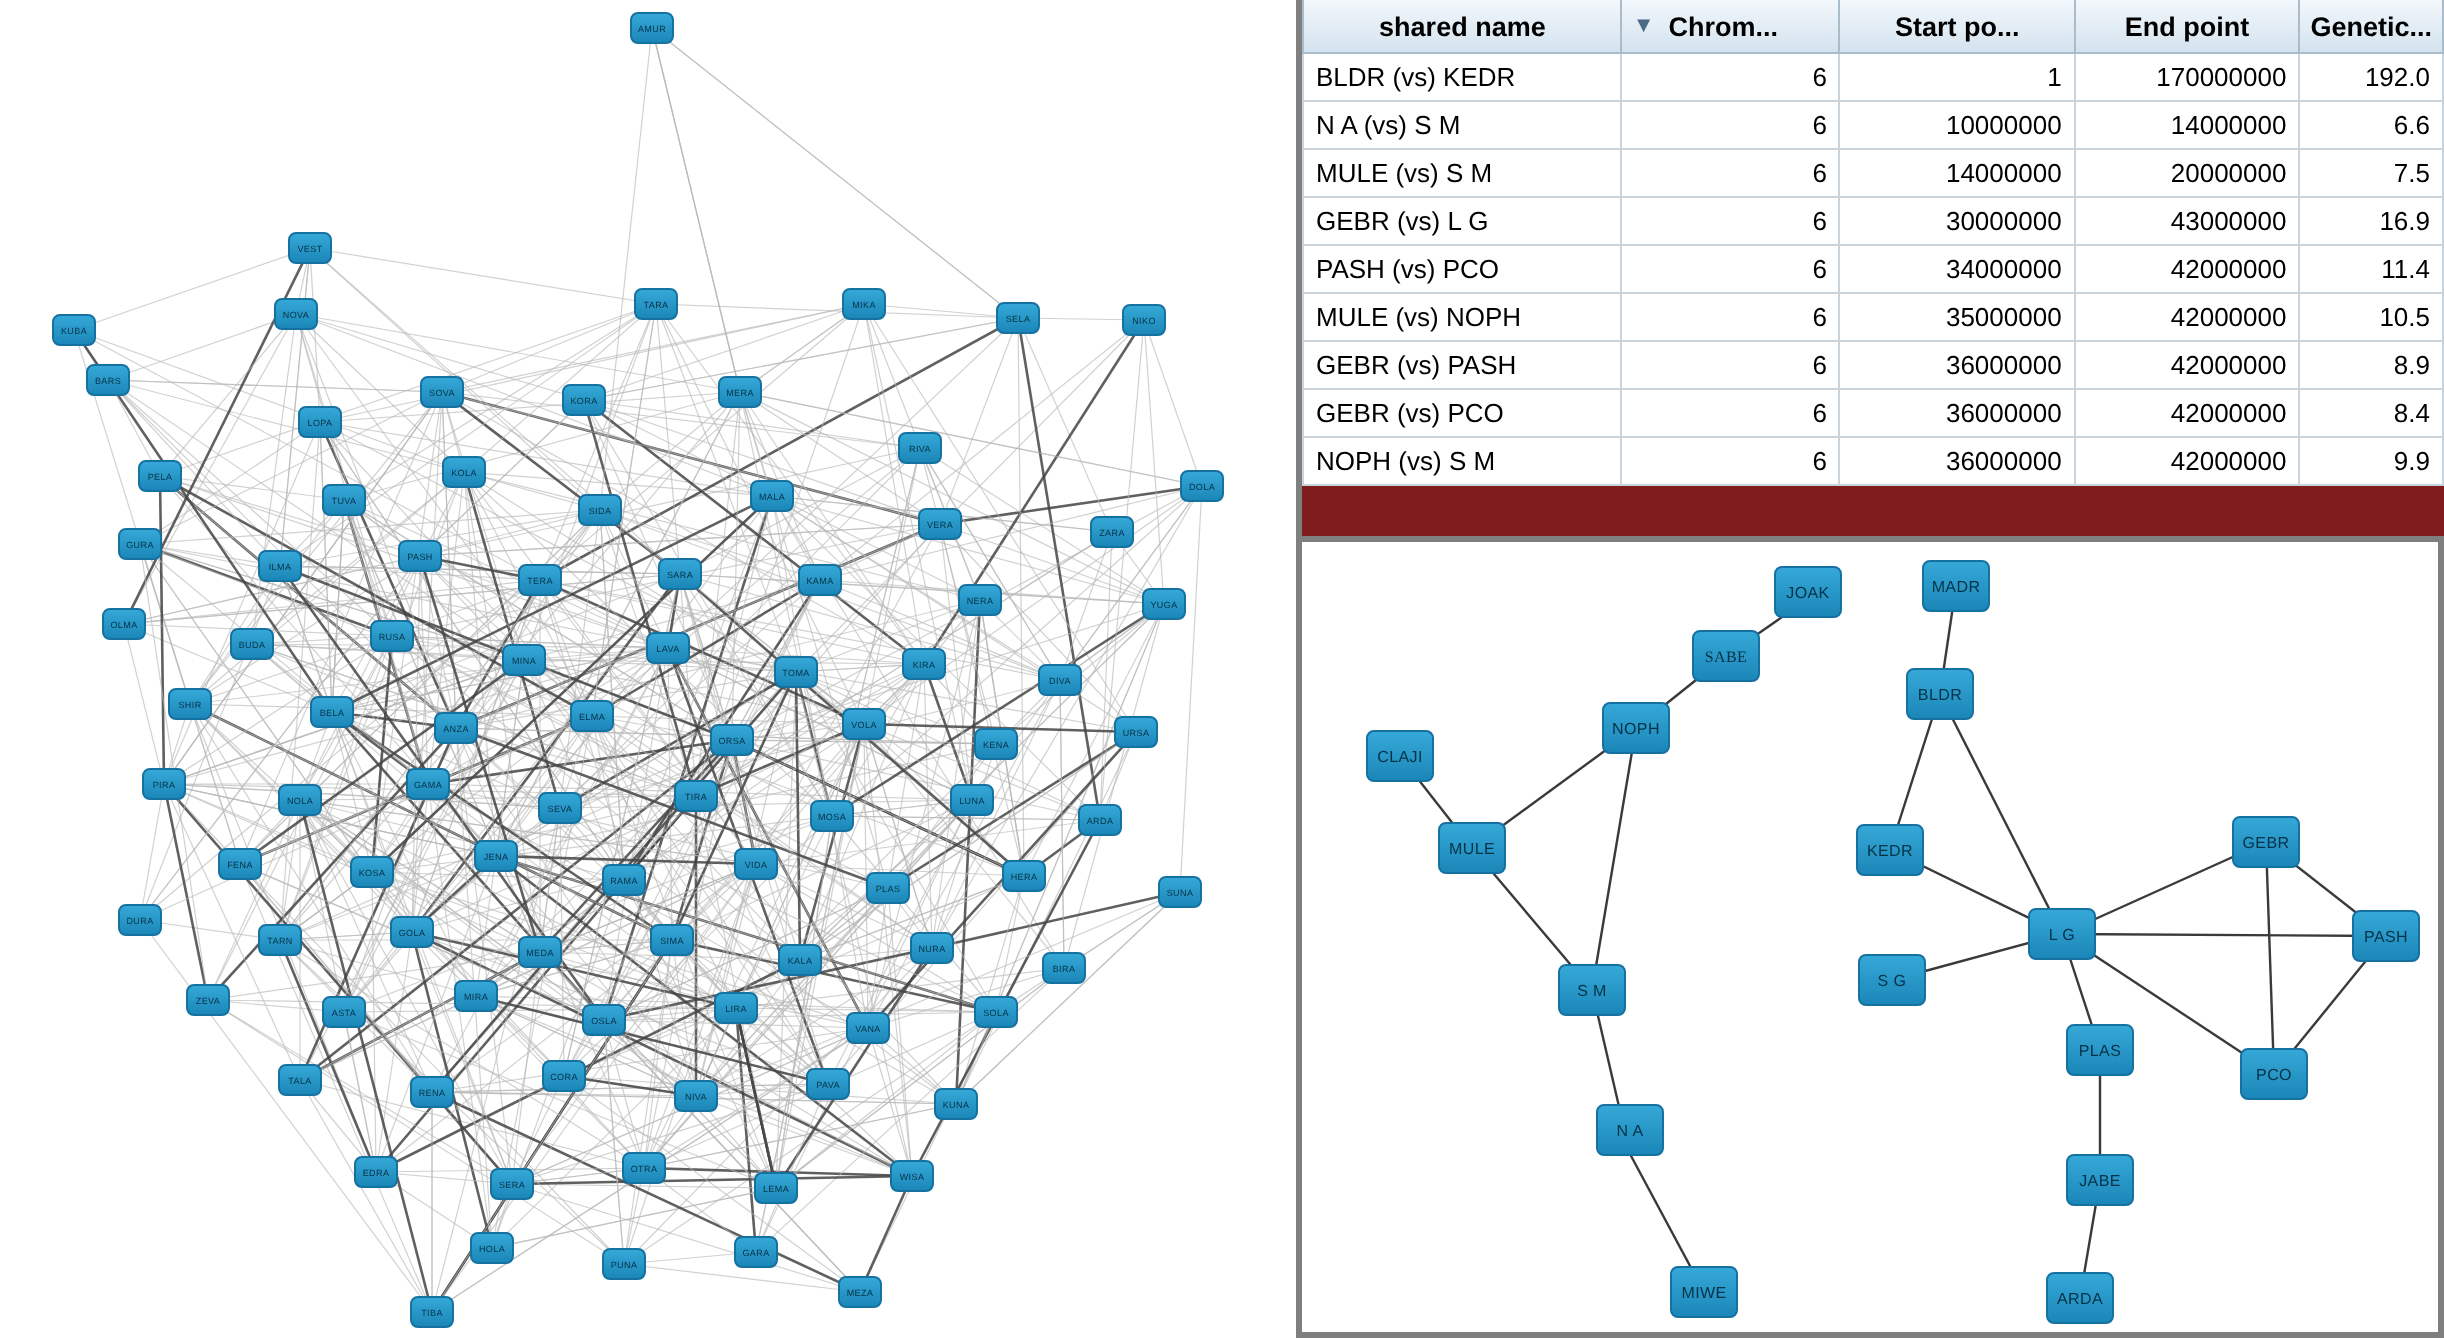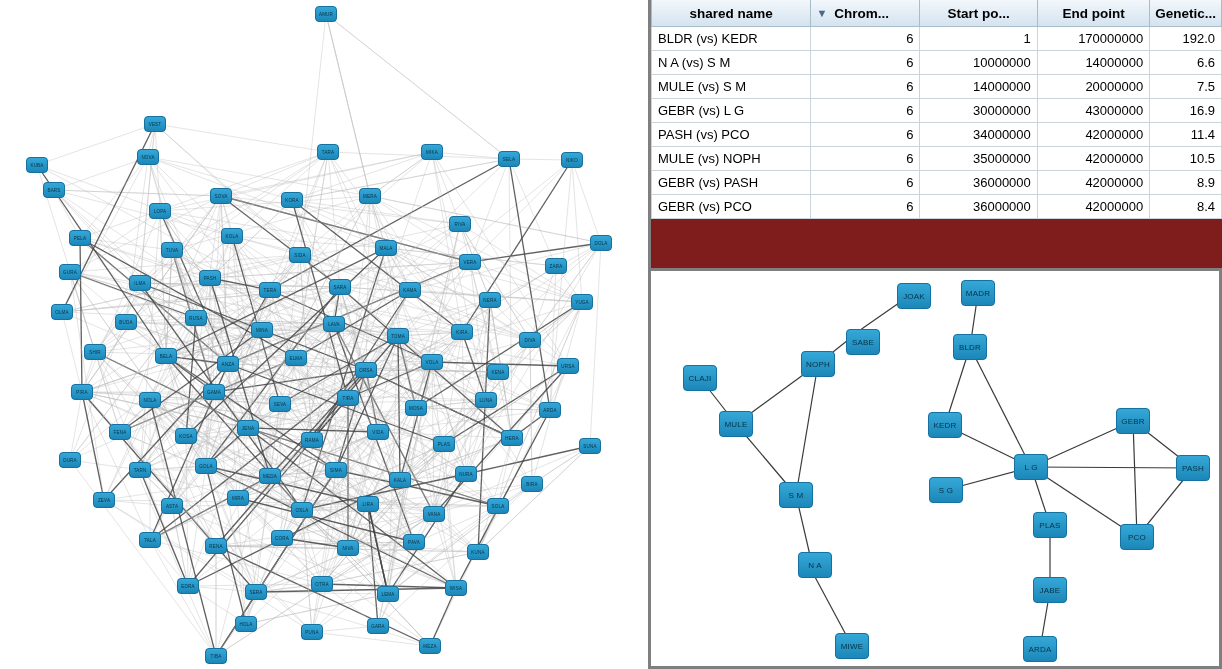--- a/index.html
+++ b/index.html
@@ -1161,20 +1161,27 @@
           <td class="col-end">42000000</td>
           <td class="col-gen">8.9</td>
         </tr>
         <tr>
           <td class="col-name">GEBR (vs) PCO</td>
           <td class="col-chrom">6</td>
           <td class="col-start">36000000</td>
           <td class="col-end">42000000</td>
           <td class="col-gen">8.4</td>
         </tr>
+        <tr>
+          <td class="col-name">NOPH (vs) S M</td>
+          <td class="col-chrom">6</td>
+          <td class="col-start">36000000</td>
+          <td class="col-end">42000000</td>
+          <td class="col-gen">9.9</td>
+        </tr>
       </tbody>
   </table>
 </div>
 
 <div id="network-sub">
   <div class="inner">
     <svg class="edges" id="sub-edges">
         <line x1="258" y1="25" x2="212" y2="57" stroke="#3a3a3a" stroke-width="1.2"></line>
         <line x1="212" y1="57" x2="167" y2="93" stroke="#3a3a3a" stroke-width="1.2"></line>
         <line x1="167" y1="93" x2="85" y2="153" stroke="#3a3a3a" stroke-width="1.2"></line>
@@ -1192,23 +1199,23 @@
         <line x1="380" y1="196" x2="542" y2="197" stroke="#3a3a3a" stroke-width="1.2"></line>
         <line x1="380" y1="196" x2="486" y2="266" stroke="#3a3a3a" stroke-width="1.2"></line>
         <line x1="380" y1="196" x2="399" y2="254" stroke="#3a3a3a" stroke-width="1.2"></line>
         <line x1="482" y1="150" x2="542" y2="197" stroke="#3a3a3a" stroke-width="1.2"></line>
         <line x1="482" y1="150" x2="486" y2="266" stroke="#3a3a3a" stroke-width="1.2"></line>
         <line x1="542" y1="197" x2="486" y2="266" stroke="#3a3a3a" stroke-width="1.2"></line>
         <line x1="399" y1="254" x2="399" y2="319" stroke="#3a3a3a" stroke-width="1.2"></line>
         <line x1="399" y1="319" x2="389" y2="378" stroke="#3a3a3a" stroke-width="1.2"></line>
       </svg>
     <div id="sub-nodes">
-        <div class="node sub" style="left: 263px; top: 25px;">JOAK</div>
+        <div class="node sub" style="left: 253px; top: 25px;">JOAK</div>
         <div class="node sub" style="left: 327px; top: 22px;">MADR</div>
-        <div class="node sub" style="left: 212px; top: 71px;">SABE</div>
+        <div class="node sub" style="left: 212px; top: 57px; font-family: Liberation Serif, serif;">SABE</div>
         <div class="node sub" style="left: 319px; top: 76px;">BLDR</div>
         <div class="node sub" style="left: 167px; top: 93px;">NOPH</div>
         <div class="node sub" style="left: 49px; top: 107px;">CLAJI</div>
         <div class="node sub" style="left: 294px; top: 154px;">KEDR</div>
         <div class="node sub" style="left: 482px; top: 150px;">GEBR</div>
         <div class="node sub" style="left: 85px; top: 153px;">MULE</div>
         <div class="node sub" style="left: 380px; top: 196px;">L G</div>
         <div class="node sub" style="left: 542px; top: 197px;">PASH</div>
         <div class="node sub" style="left: 295px; top: 219px;">S G</div>
         <div class="node sub" style="left: 145px; top: 224px; text-align: center;">S M</div>

